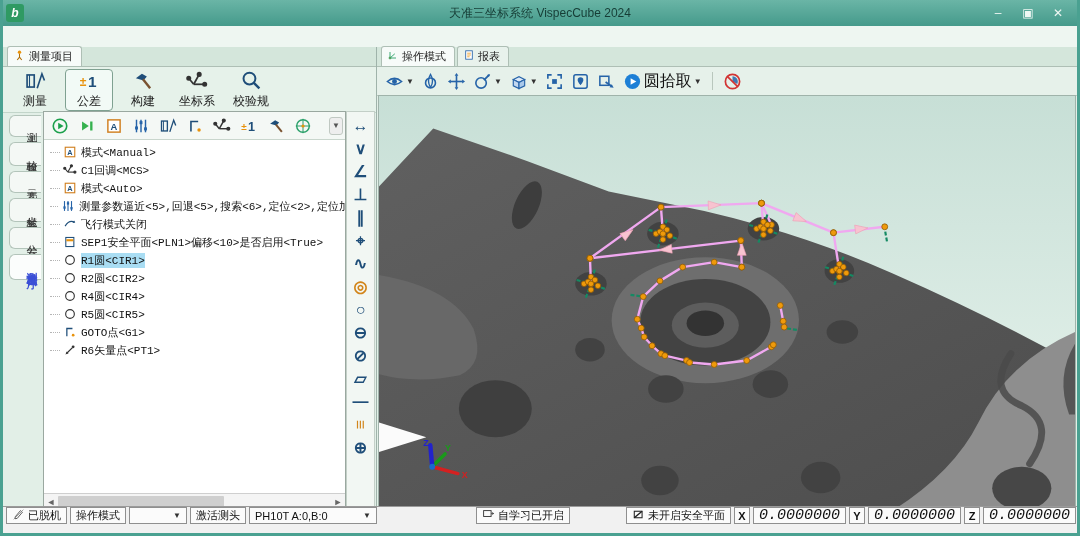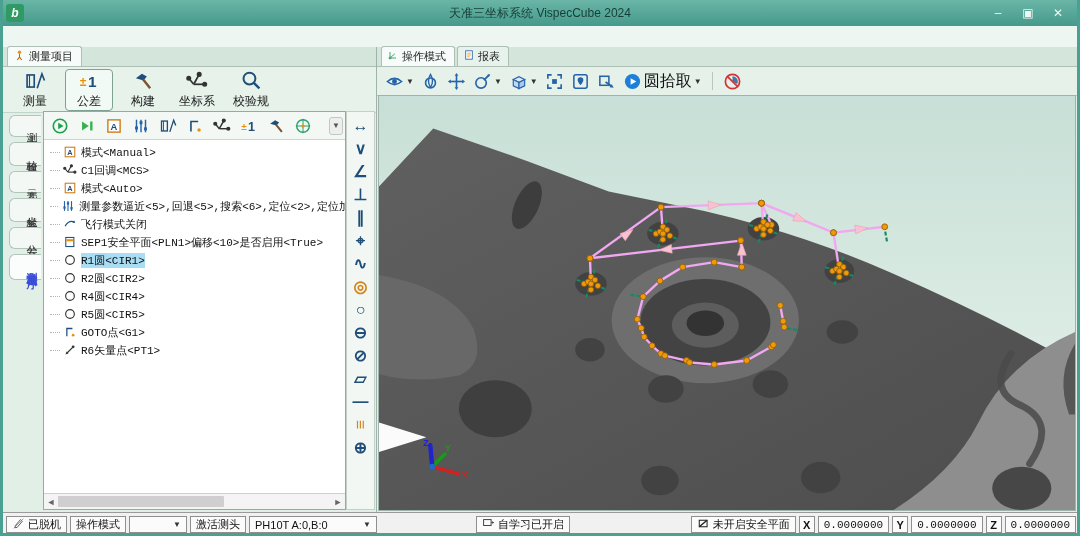--- a/index.html
+++ b/index.html
@@ -56,26 +56,26 @@
   .gdt-item .rot{display:inline-block;transform:rotate(90deg);}
   
   #vp-toolbar{height:28px;background:#e6f1ea;border-bottom:1px solid #b9cbc0;display:flex;align-items:center;padding-left:8px;gap:7px;}
   .vp-btn{display:flex;align-items:center;gap:2px;}
   .caret{font-size:8px;color:#333;}
   .vp-label{font-size:16px;color:#111;}
   .vp-sep{width:1px;height:18px;background:#b9c7bd;margin:0 3px;}
   #viewport{position:absolute;left:1px;top:48px;right:1px;bottom:1px;border:1px solid #9fb3aa;box-sizing:border-box;}
   #viewport svg{display:block;width:100%;height:100%;}
   
-  #statusbar{position:absolute;left:0;bottom:0;width:1080px;height:21px;background:#f1f1f1;border-top:1px solid #9a9a9a;
-    display:flex;align-items:flex-end;padding:0 4px;box-sizing:border-box;gap:3px;margin-left:-3px;padding-left:6px;}
+  #statusbar{position:absolute;left:0;bottom:0;width:1080px;height:27px;background:#f1f1f1;border-top:1px solid #9a9a9a;
+    display:flex;align-items:flex-start;padding:0 4px;box-sizing:border-box;gap:3px;margin-left:-3px;padding-left:6px;}
   .sb-box{height:17px;border:1px solid #8f8f8f;background:#fbfbfb;display:flex;align-items:center;font-size:11px;color:#111;
     padding:0 5px;gap:3px;box-sizing:border-box;white-space:nowrap;}
   .sb-combo{min-width:58px;justify-content:space-between;}
-  .sb-val{font-family:"Liberation Mono","DejaVu Sans Mono",monospace;font-size:11px;min-width:66px;}
+  .sb-val{font-family:"Liberation Mono","DejaVu Sans Mono",monospace;font-size:15px;min-width:66px;font-style:italic;}
   .axis-box{width:16px;justify-content:center;font-weight:bold;}
 </style>
 </head>
 <body>
 
 <div id="window">
 
   <div id="titlebar">
     <div id="app-icon">b</div>
     <div id="title-text">天准三坐标系统 VispecCube 2024</div>

